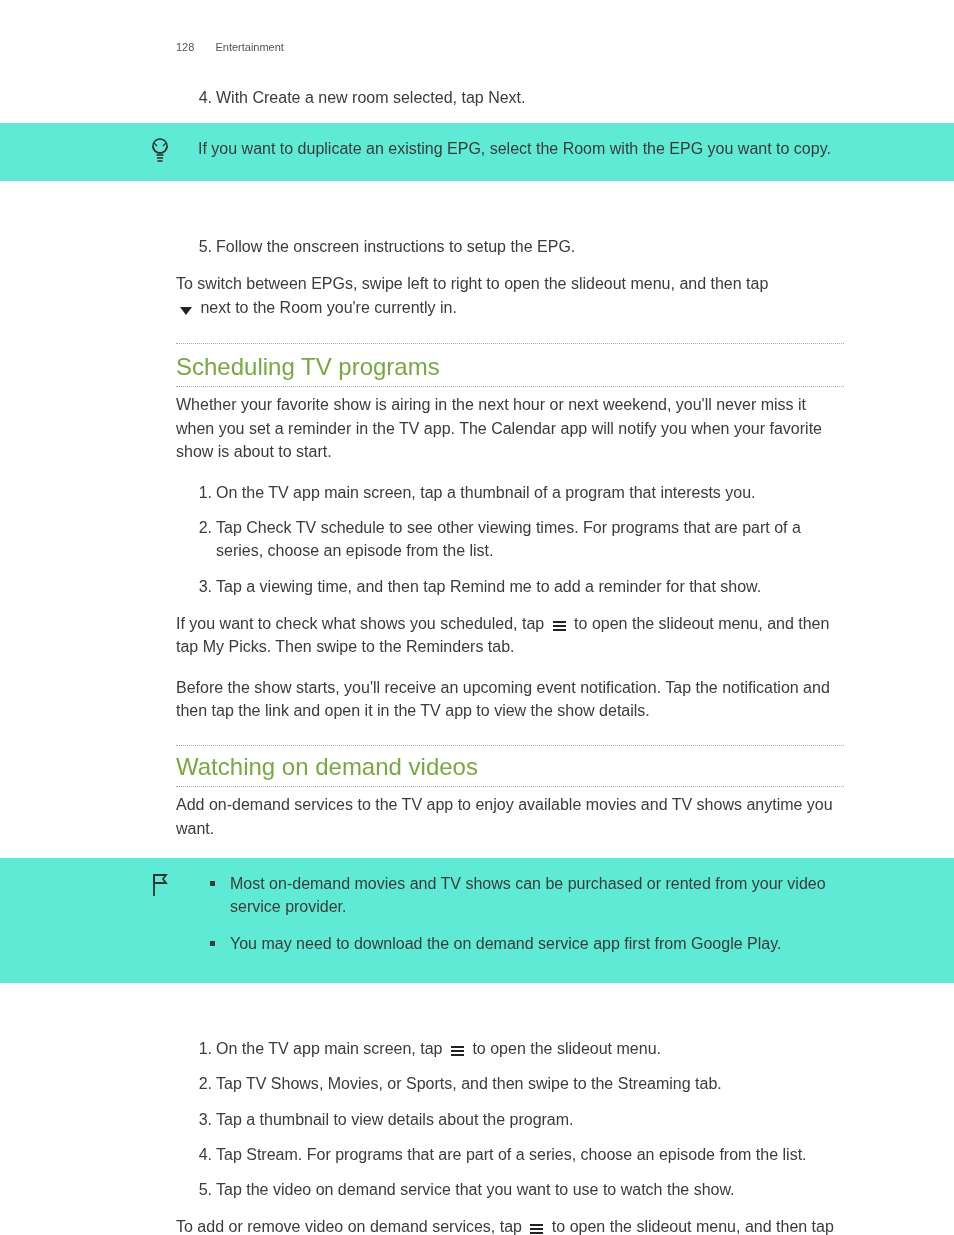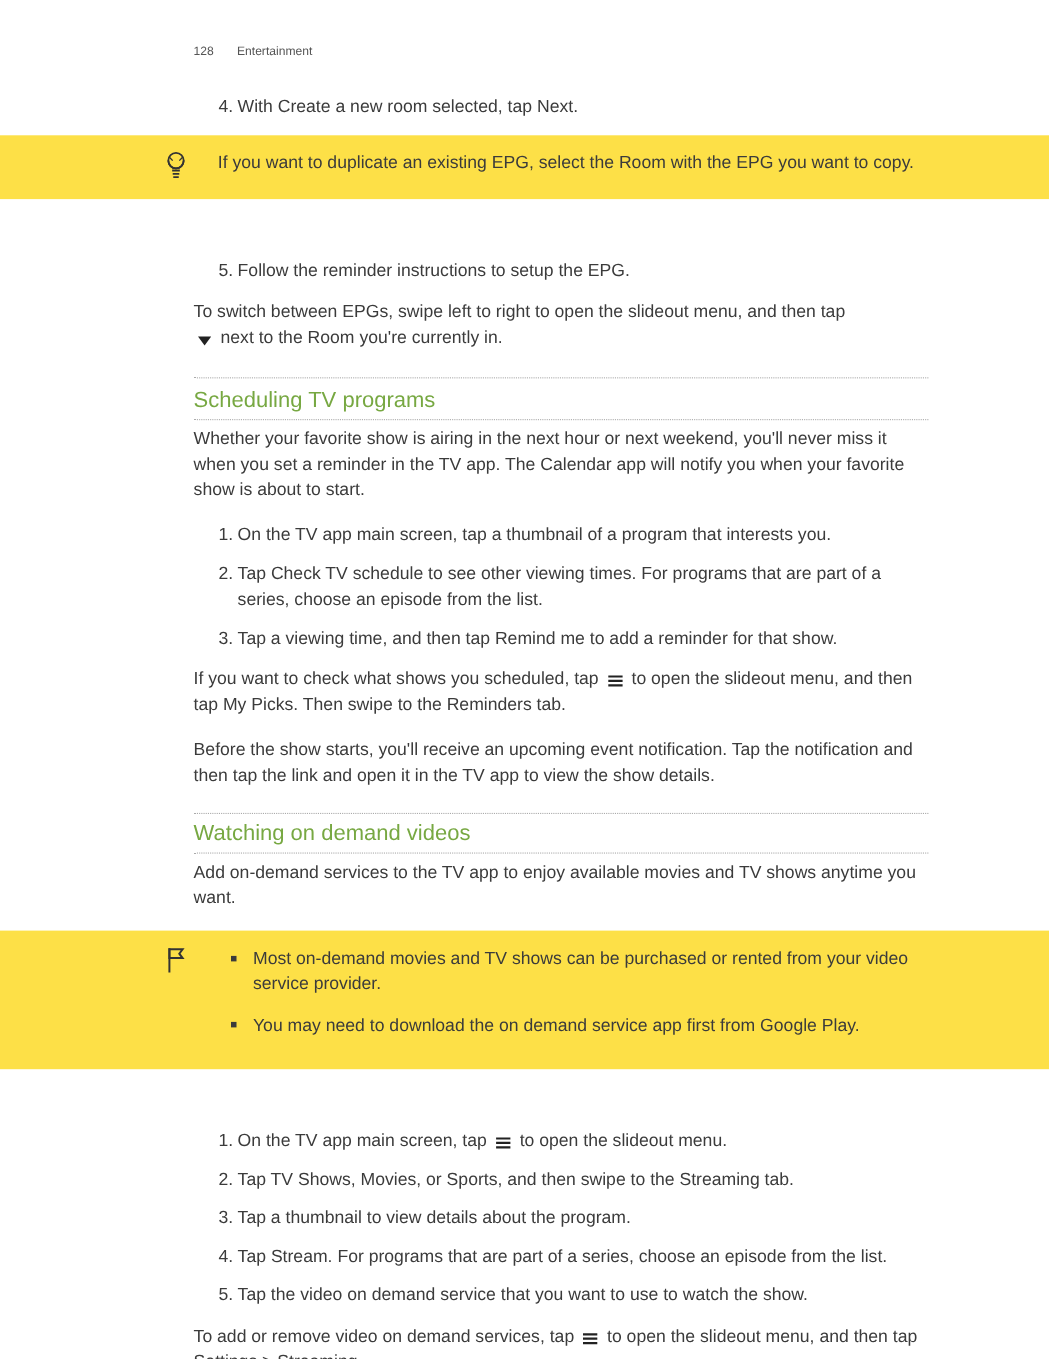--- a/index.html
+++ b/index.html
@@ -61,42 +61,42 @@
     position: absolute;
     left: 4px;
     top: 0.55em;
     width: 5px;
     height: 5px;
     background: #3b3b3b;
   }
   .bold { font-weight: 400; }
   .para { margin: 0 0 18px 0; }
   .callout {
-    background: #fde047;
+    background: #5eead4;
     padding: 14px 0 14px 0;
     margin: 10px 0 14px 0;
   }
   .callout-inner {
     position: relative;
     padding-left: 60px; 
     margin-left: 138px;
     margin-right: 110px;
     min-height: 30px;
   }
   .callout-inner.narrow {
     padding-left: 68px;
   }
   .callout-icon {
     position: absolute;
     left: 12px;
     top: 0px;
   }
   .section-title {
     color: #77a842;
-    font-size: 20px;
+    font-size: 24px;
     font-weight: 400;
     margin: 24px 0 6px 0;
     padding-bottom: 2px;
     border-top: 1px dotted #aaaaaa;
     border-bottom: 1px dotted #aaaaaa;
     padding-top: 6px;
   }
   .dotted-top {
     border-top: 1px dotted #aaaaaa;
     margin-top: 22px;
@@ -143,21 +143,21 @@
       </span>
       <span>If you want to duplicate an existing EPG, select the Room with the EPG you want to copy.</span>
     </div>
   </div>
 
   <div class="content">
 
     <ol class="steps">
       <li>
         <span class="num">5.</span>
-        <span>Follow the reminder instructions to setup the EPG.</span>
+        <span>Follow the onscreen instructions to setup the EPG.</span>
       </li>
     </ol>
 
     <p class="para">
       <span>To switch between EPGs, swipe left to right to open the slideout menu, and then tap</span><br>
       <span>
         <svg class="inline-icon" width="14" height="10" viewBox="0 0 14 10">
           <polygon points="1,1 13,1 7,9" fill="#222"></polygon>
         </svg>
       </span><span> next to the Room you're currently in.</span>

